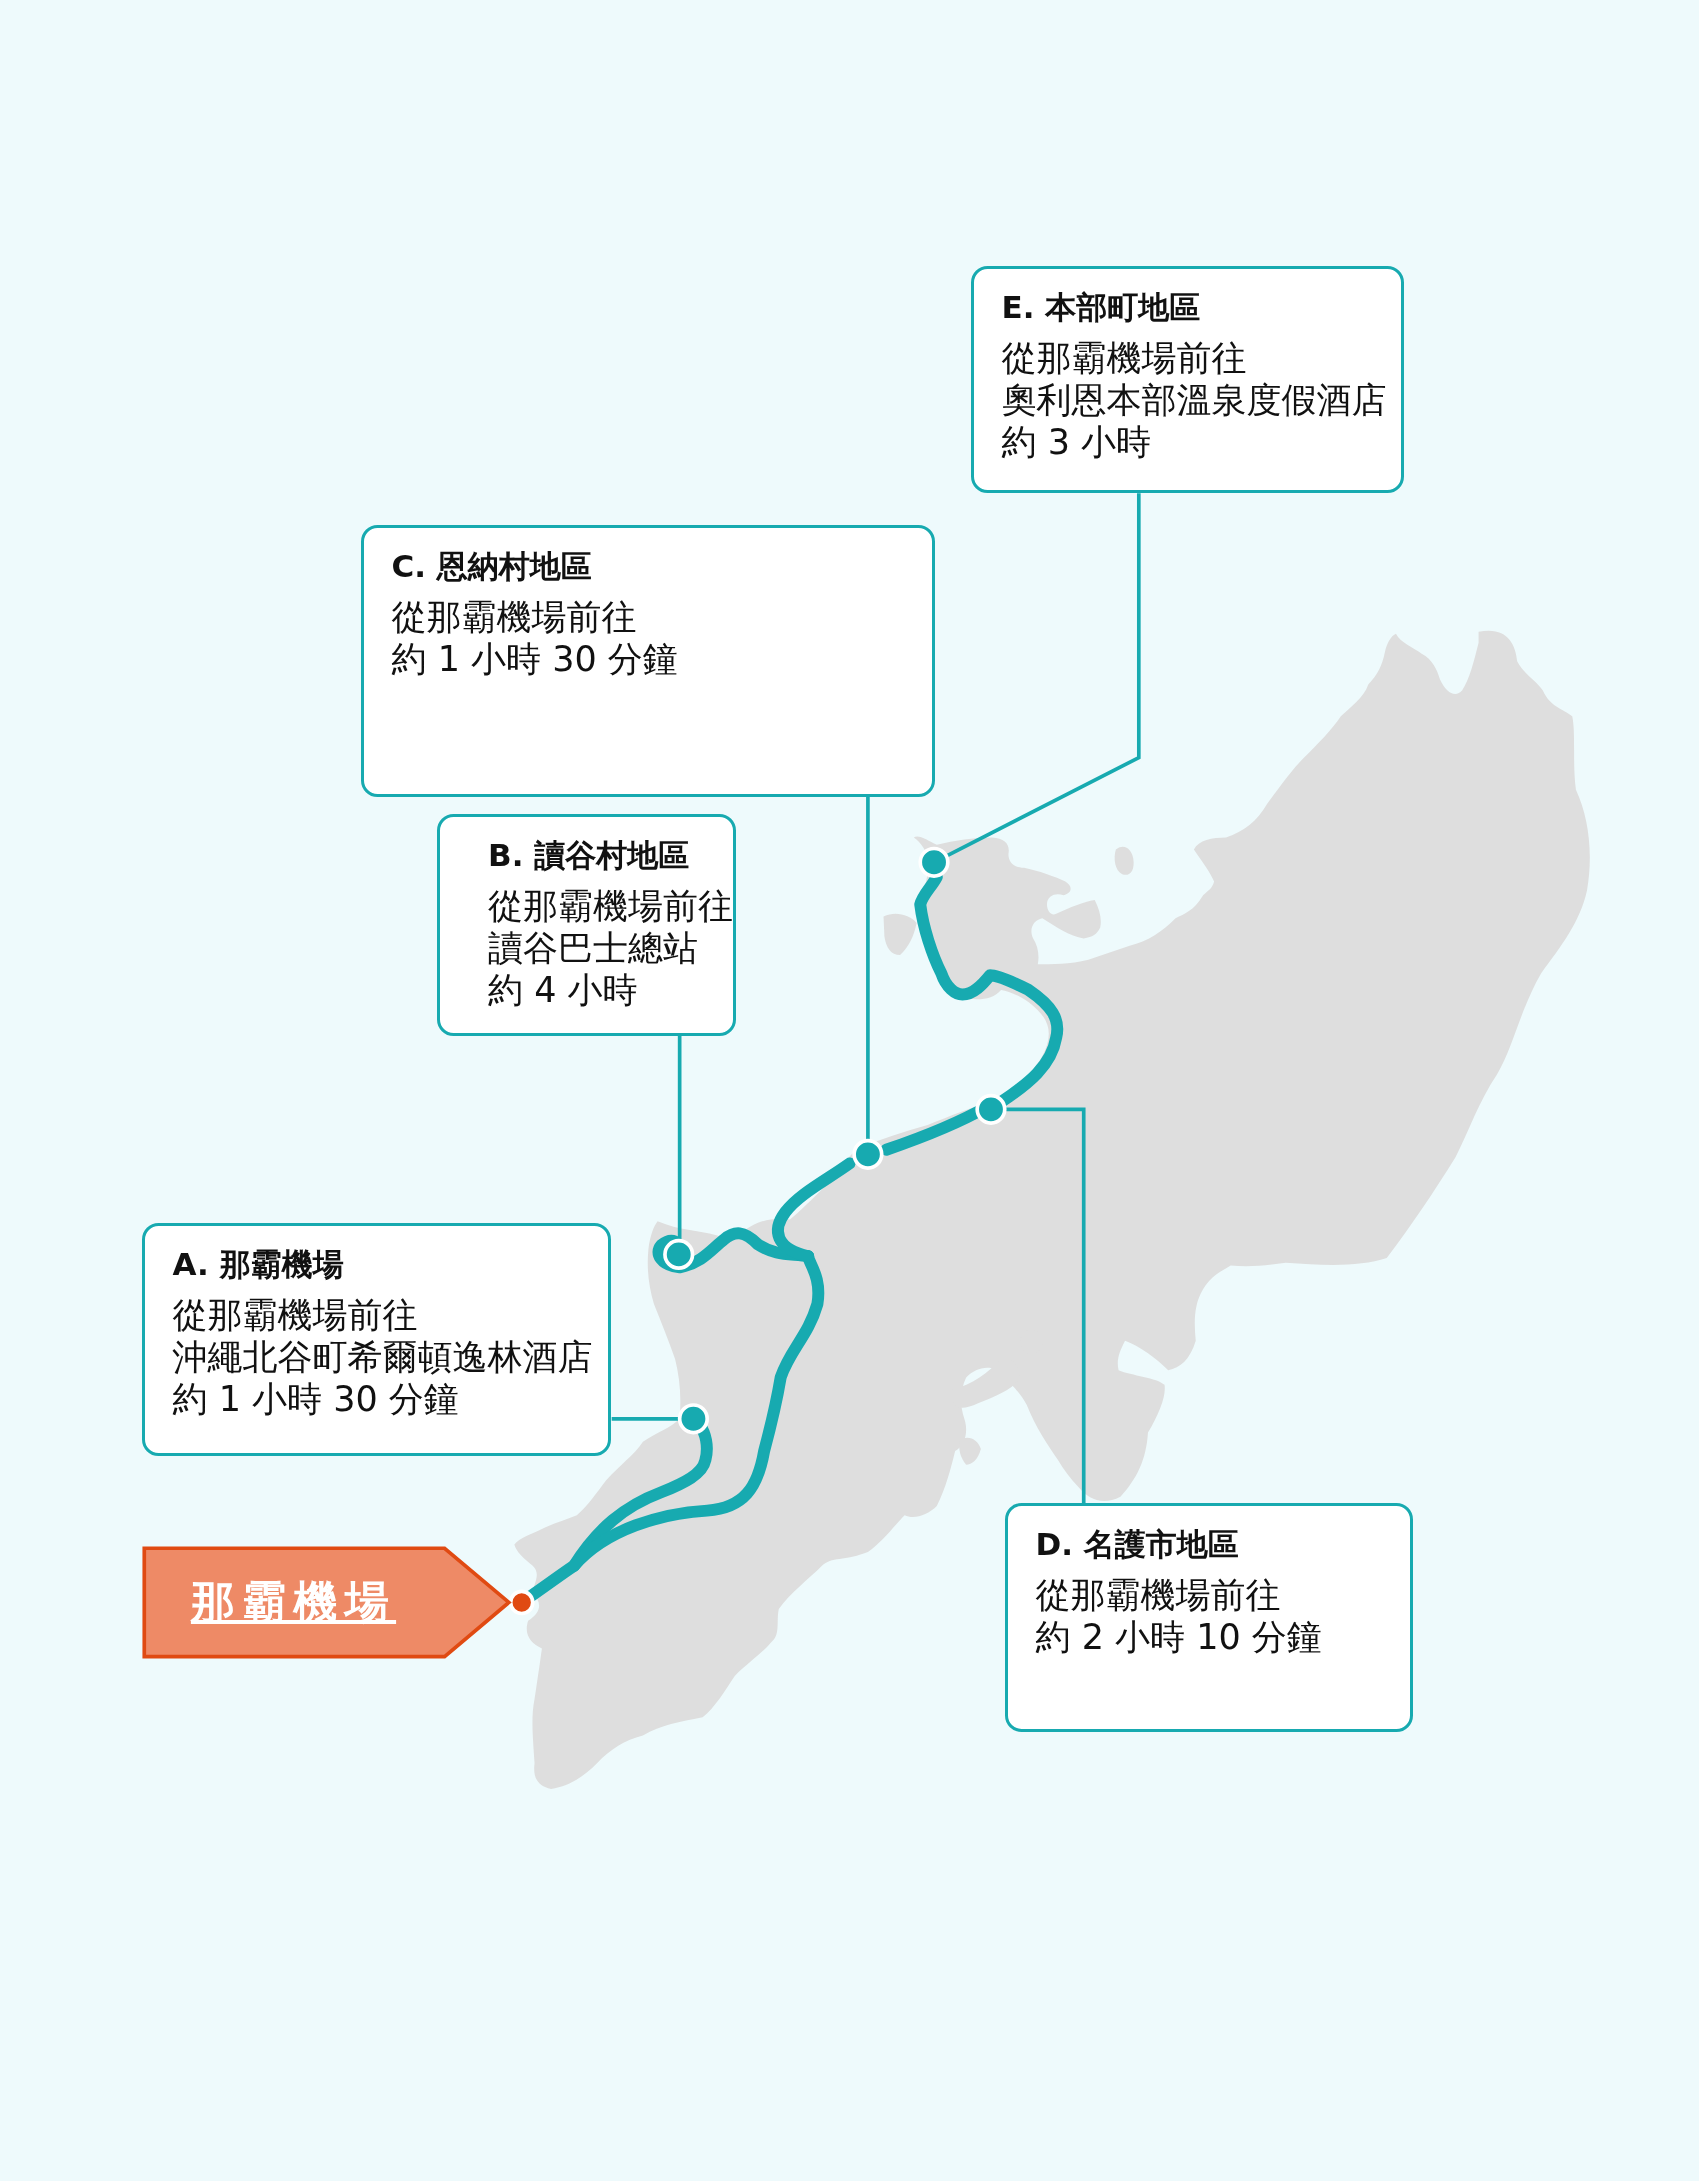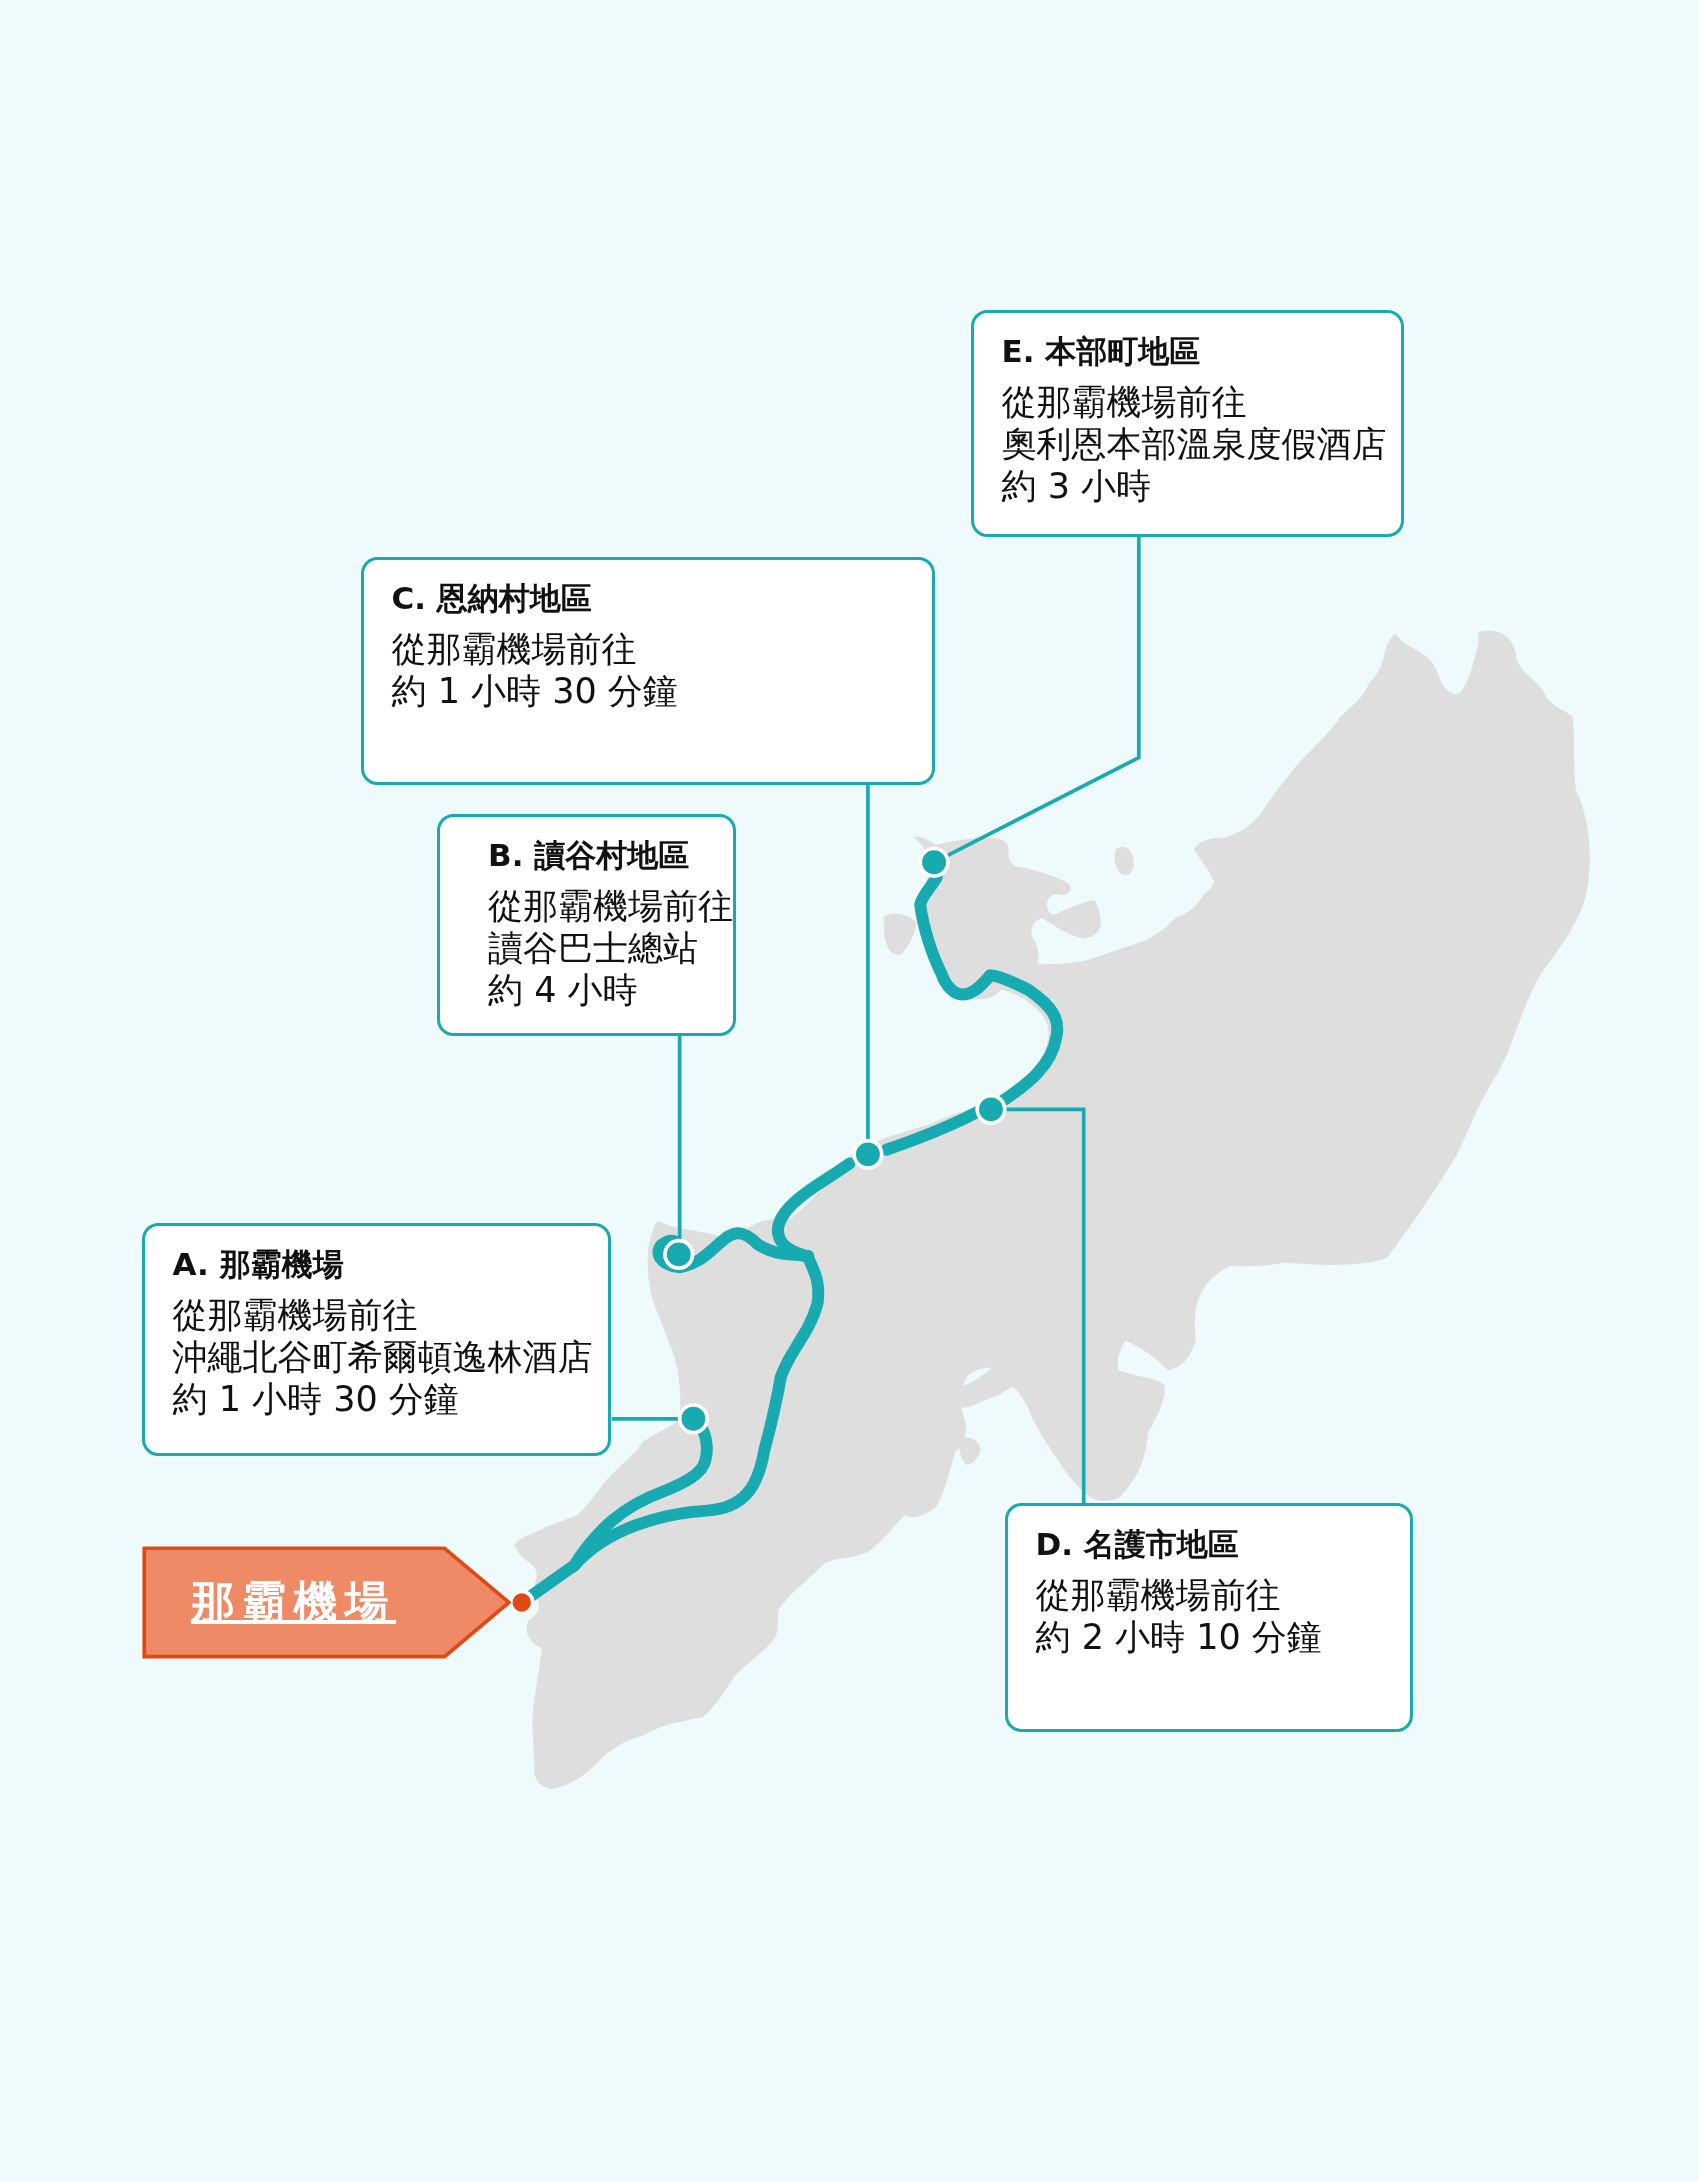--- a/index.html
+++ b/index.html
@@ -159,31 +159,31 @@
   <div class="info-line">約 1 小時 30 分鐘</div>
 </div>
 
 <div class="info-box" style="left:437px; top:814px; width:299px; height:222px;padding-left:48px;">
   <div class="info-title">B. 讀谷村地區</div>
   <div class="info-line">從那霸機場前往</div>
   <div class="info-line">讀谷巴士總站</div>
   <div class="info-line">約 4 小時</div>
 </div>
 
-<div class="info-box" style="left:361px; top:525px; width:574px; height:228px;margin-top:32px;">
+<div class="info-box" style="left:361px; top:525px; width:574px; height:272px;">
   <div class="info-title">C. 恩納村地區</div>
   <div class="info-line">從那霸機場前往</div>
   <div class="info-line">約 1 小時 30 分鐘</div>
 </div>
 
 <div class="info-box" style="left:1005px; top:1503px; width:408px; height:229px;">
   <div class="info-title">D. 名護市地區</div>
   <div class="info-line">從那霸機場前往</div>
   <div class="info-line">約 2 小時 10 分鐘</div>
 </div>
 
-<div class="info-box" style="left:971px; top:266px; width:433px; height:227px;margin-top:44px;">
+<div class="info-box" style="left:971px; top:266px; width:433px; height:227px;">
   <div class="info-title">E. 本部町地區</div>
   <div class="info-line">從那霸機場前往</div>
   <div class="info-line">奧利恩本部溫泉度假酒店</div>
   <div class="info-line">約 3 小時</div>
 </div>
 
 
 </body></html>

